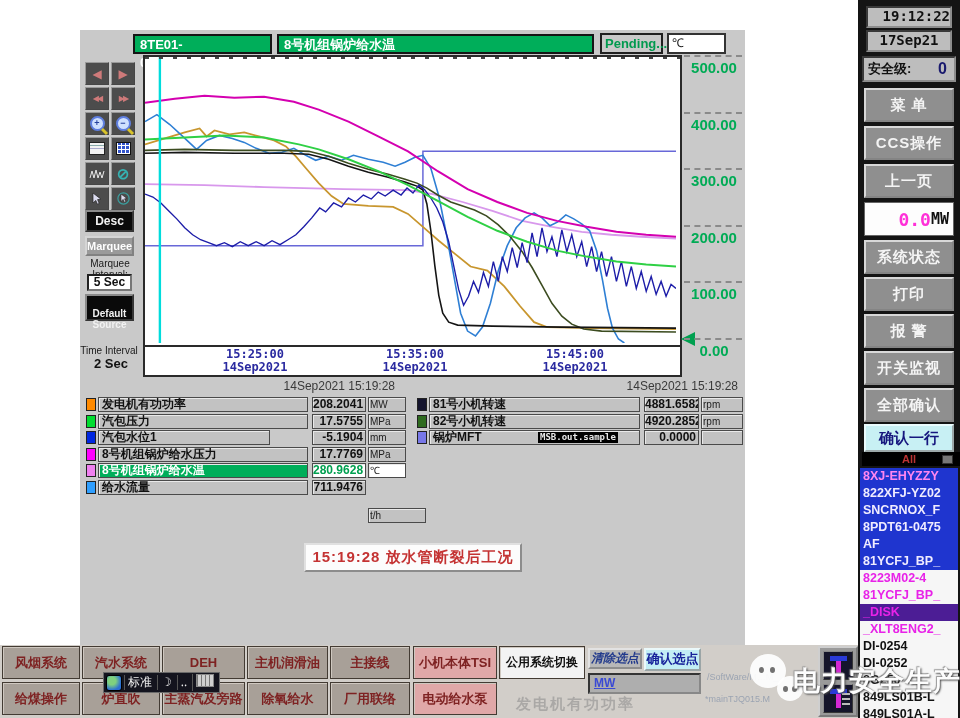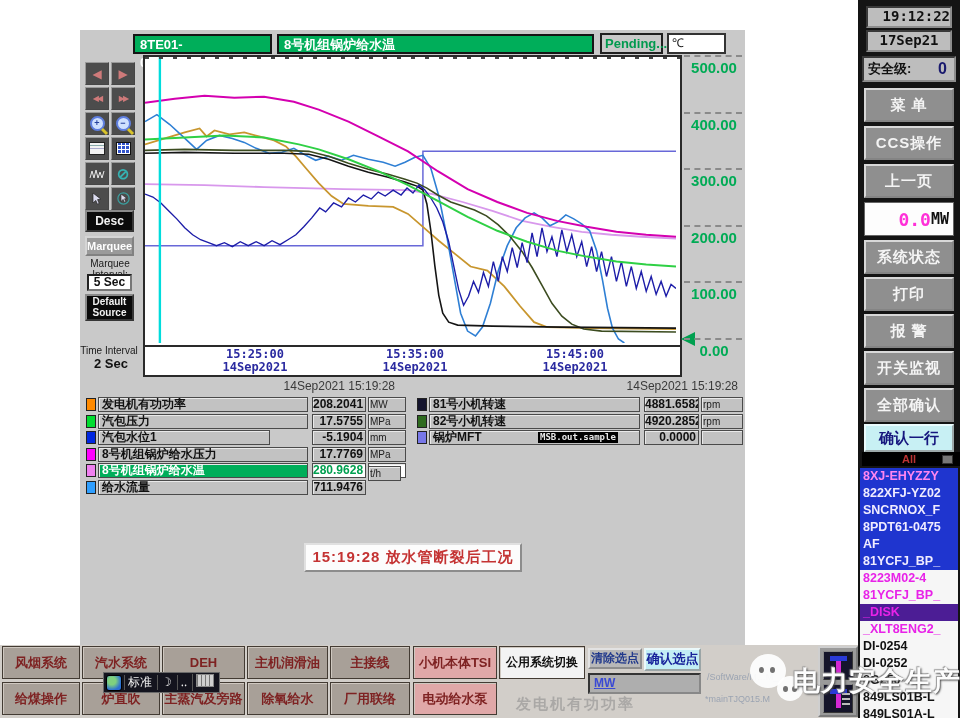--- a/index.html
+++ b/index.html
@@ -33,21 +33,21 @@
                            repeating-linear-gradient(90deg,#fff 0,#fff 1px,transparent 1px,transparent 4px);}
   .noic{color:#35b2b2;font-size:15px;font-weight:bold;line-height:15px;}
   #desc-btn{position:absolute;left:85px;top:210px;width:49px;height:22px;background:#0a0a0a;border:2px outset #8a8a8a;
             color:#f2f2f2;font-weight:bold;font-size:12px;text-align:center;line-height:18px;box-sizing:border-box;}
   #marquee-btn{position:absolute;left:85px;top:236px;width:49px;height:20px;background:#9a9a9a;border:2px outset #d5d5d5;
             color:#fdfdfd;font-weight:bold;font-size:11px;text-align:center;line-height:16px;box-sizing:border-box;}
   .tool-label{position:absolute;color:#1a1a1a;font-size:10px;text-align:center;line-height:11px;}
   #marquee-val{position:absolute;left:87px;top:274px;width:45px;height:17px;background:#fff;border:2px inset #777;
                box-sizing:border-box;font-weight:bold;font-size:12px;text-align:center;line-height:13px;color:#111;}
   #defsrc-btn{position:absolute;left:85px;top:294px;width:49px;height:27px;background:#0a0a0a;border:2px outset #8a8a8a;
-              color:#f2f2f2;font-weight:bold;font-size:10px;text-align:center;line-height:11px;box-sizing:border-box;padding-top:0;}
+              color:#f2f2f2;font-weight:bold;font-size:10px;text-align:center;line-height:11px;box-sizing:border-box;padding-top:12px;}
   #time-int-val{position:absolute;left:88px;top:356px;width:46px;text-align:center;font-weight:bold;font-size:13px;color:#111;}
 
   
   #chart-panel{position:absolute;left:143px;top:55px;width:535px;height:318px;background:#fff;
                border:2px solid #2a2a2a;box-sizing:content-box;}
   #plot-wrap{position:relative;width:535px;height:288px;border-bottom:2px solid #2a2a2a;overflow:hidden;background:#fff;}
   #plot-ticks{position:absolute;left:0;top:0;width:100%;height:2px;
               background:repeating-linear-gradient(90deg,#444 0,#444 4px,transparent 4px,transparent 14px);}
   #xlabels{position:relative;width:535px;height:28px;background:#fff;}
   .xtick{position:absolute;width:110px;text-align:center;color:#2a2aa0;
@@ -79,21 +79,21 @@
               line-height:24px;text-align:center;letter-spacing:1px;}
 
   
   #bottombar{position:absolute;left:0;top:645px;width:858px;height:73px;background:#d2cec9;}
   .tile{position:absolute;height:33px;background:#a8a098;border:1px solid #433b33;
         box-shadow:inset 1px 1px 0 #cfc8c0;box-sizing:border-box;color:#7e2222;font-weight:bold;font-size:13px;
         display:flex;align-items:center;justify-content:center;white-space:nowrap;overflow:hidden;}
   .tile.pink{background:#e0a8a8;}
   .tile.white{background:#f3f3f3;color:#111;font-size:12px;}
   #clear-btn{position:absolute;left:588px;top:3px;width:54px;height:21px;background:#b8b8b8;border:2px outset #e2e2e2;
-             box-sizing:border-box;color:#223a8c;font-weight:bold;font-size:12px;line-height:16px;text-align:center;}
+             box-sizing:border-box;color:#223a8c;font-weight:bold;font-size:12px;line-height:16px;text-align:center;font-style:italic;}
   #confirm-btn{position:absolute;left:644px;top:3px;width:57px;height:23px;background:#c2eef5;border:2px outset #eaf8fa;
              box-sizing:border-box;color:#16219a;font-weight:bold;font-size:13px;line-height:18px;text-align:center;}
   #mw-field{position:absolute;left:588px;top:28px;width:113px;height:21px;background:#aeaeae;border:2px inset #888;
             box-sizing:border-box;color:#3a4ad4;font-weight:bold;font-size:12px;line-height:16px;padding-left:4px;text-decoration:underline;}
   .faded{position:absolute;color:#8895aa;opacity:.75;font-size:9px;white-space:nowrap;}
   #faded-big{position:absolute;left:516px;top:50px;color:#8a8a8a;opacity:.55;font-weight:bold;font-size:15px;letter-spacing:2px;}
   
   #ime{position:absolute;left:103px;top:27px;height:19px;background:#14141e;border:1px solid #6a6a6a;
        display:flex;align-items:center;padding:0 2px;gap:2px;}
   #ime .seg{color:#eee;font-size:12px;line-height:15px;padding:0 3px;border-left:1px solid #555;}
@@ -277,21 +277,21 @@
       <div class="lg-cell lg-name" style="left: 98px; top: 446.5px; width: 210px;">8号机组锅炉给水压力</div>
       <div class="lg-cell lg-val" style="left: 312px; top: 446.5px; width: 54px;">17.7769</div>
       <div class="lg-cell lg-unit" style="left: 368px; top: 446.5px; width: 38px;">MPa</div>
       <div class="lg-swatch" style="left: 86px; top: 464px; background: rgb(240, 128, 240);"></div>
       <div class="lg-cell lg-name" style="left: 98px; top: 463px; width: 210px; background: rgb(0, 174, 90); color: rgb(255, 255, 255);">8号机组锅炉给水温</div>
       <div class="lg-cell lg-val" style="left: 312px; top: 463px; width: 54px; background: rgb(255, 255, 255); color: rgb(0, 160, 80);">280.9628</div>
       <div class="lg-cell lg-unit" style="left: 368px; top: 463px; width: 38px; background: rgb(255, 255, 255);">℃</div>
       <div class="lg-swatch" style="left: 86px; top: 480.5px; background: rgb(47, 159, 255);"></div>
       <div class="lg-cell lg-name" style="left: 98px; top: 479.5px; width: 210px;">给水流量</div>
       <div class="lg-cell lg-val" style="left: 312px; top: 479.5px; width: 54px;">711.9476</div>
-      <div class="lg-cell lg-unit" style="left: 368px; top: 466px; width: 33px;">t/h</div>
+      <div class="lg-cell lg-unit" style="left: 368px; top: 508px; width: 58px;">t/h</div>
     </div>
   <div id="legend-right">
       <div class="lg-swatch" style="left: 417px; top: 398px; background: rgb(20, 20, 46);"></div>
       <div class="lg-cell lg-name" style="left: 429px; top: 397px; width: 211px;">81号小机转速</div>
       <div class="lg-cell lg-val" style="left: 644px; top: 397px; width: 55px;">4881.6582</div>
       <div class="lg-cell lg-unit" style="left: 701px; top: 397px; width: 42px;">rpm</div>
       <div class="lg-swatch" style="left: 417px; top: 414.5px; background: rgb(47, 107, 31);"></div>
       <div class="lg-cell lg-name" style="left: 429px; top: 413.5px; width: 211px;">82号小机转速</div>
       <div class="lg-cell lg-val" style="left: 644px; top: 413.5px; width: 55px;">4920.2852</div>
       <div class="lg-cell lg-unit" style="left: 701px; top: 413.5px; width: 42px;">rpm</div>

